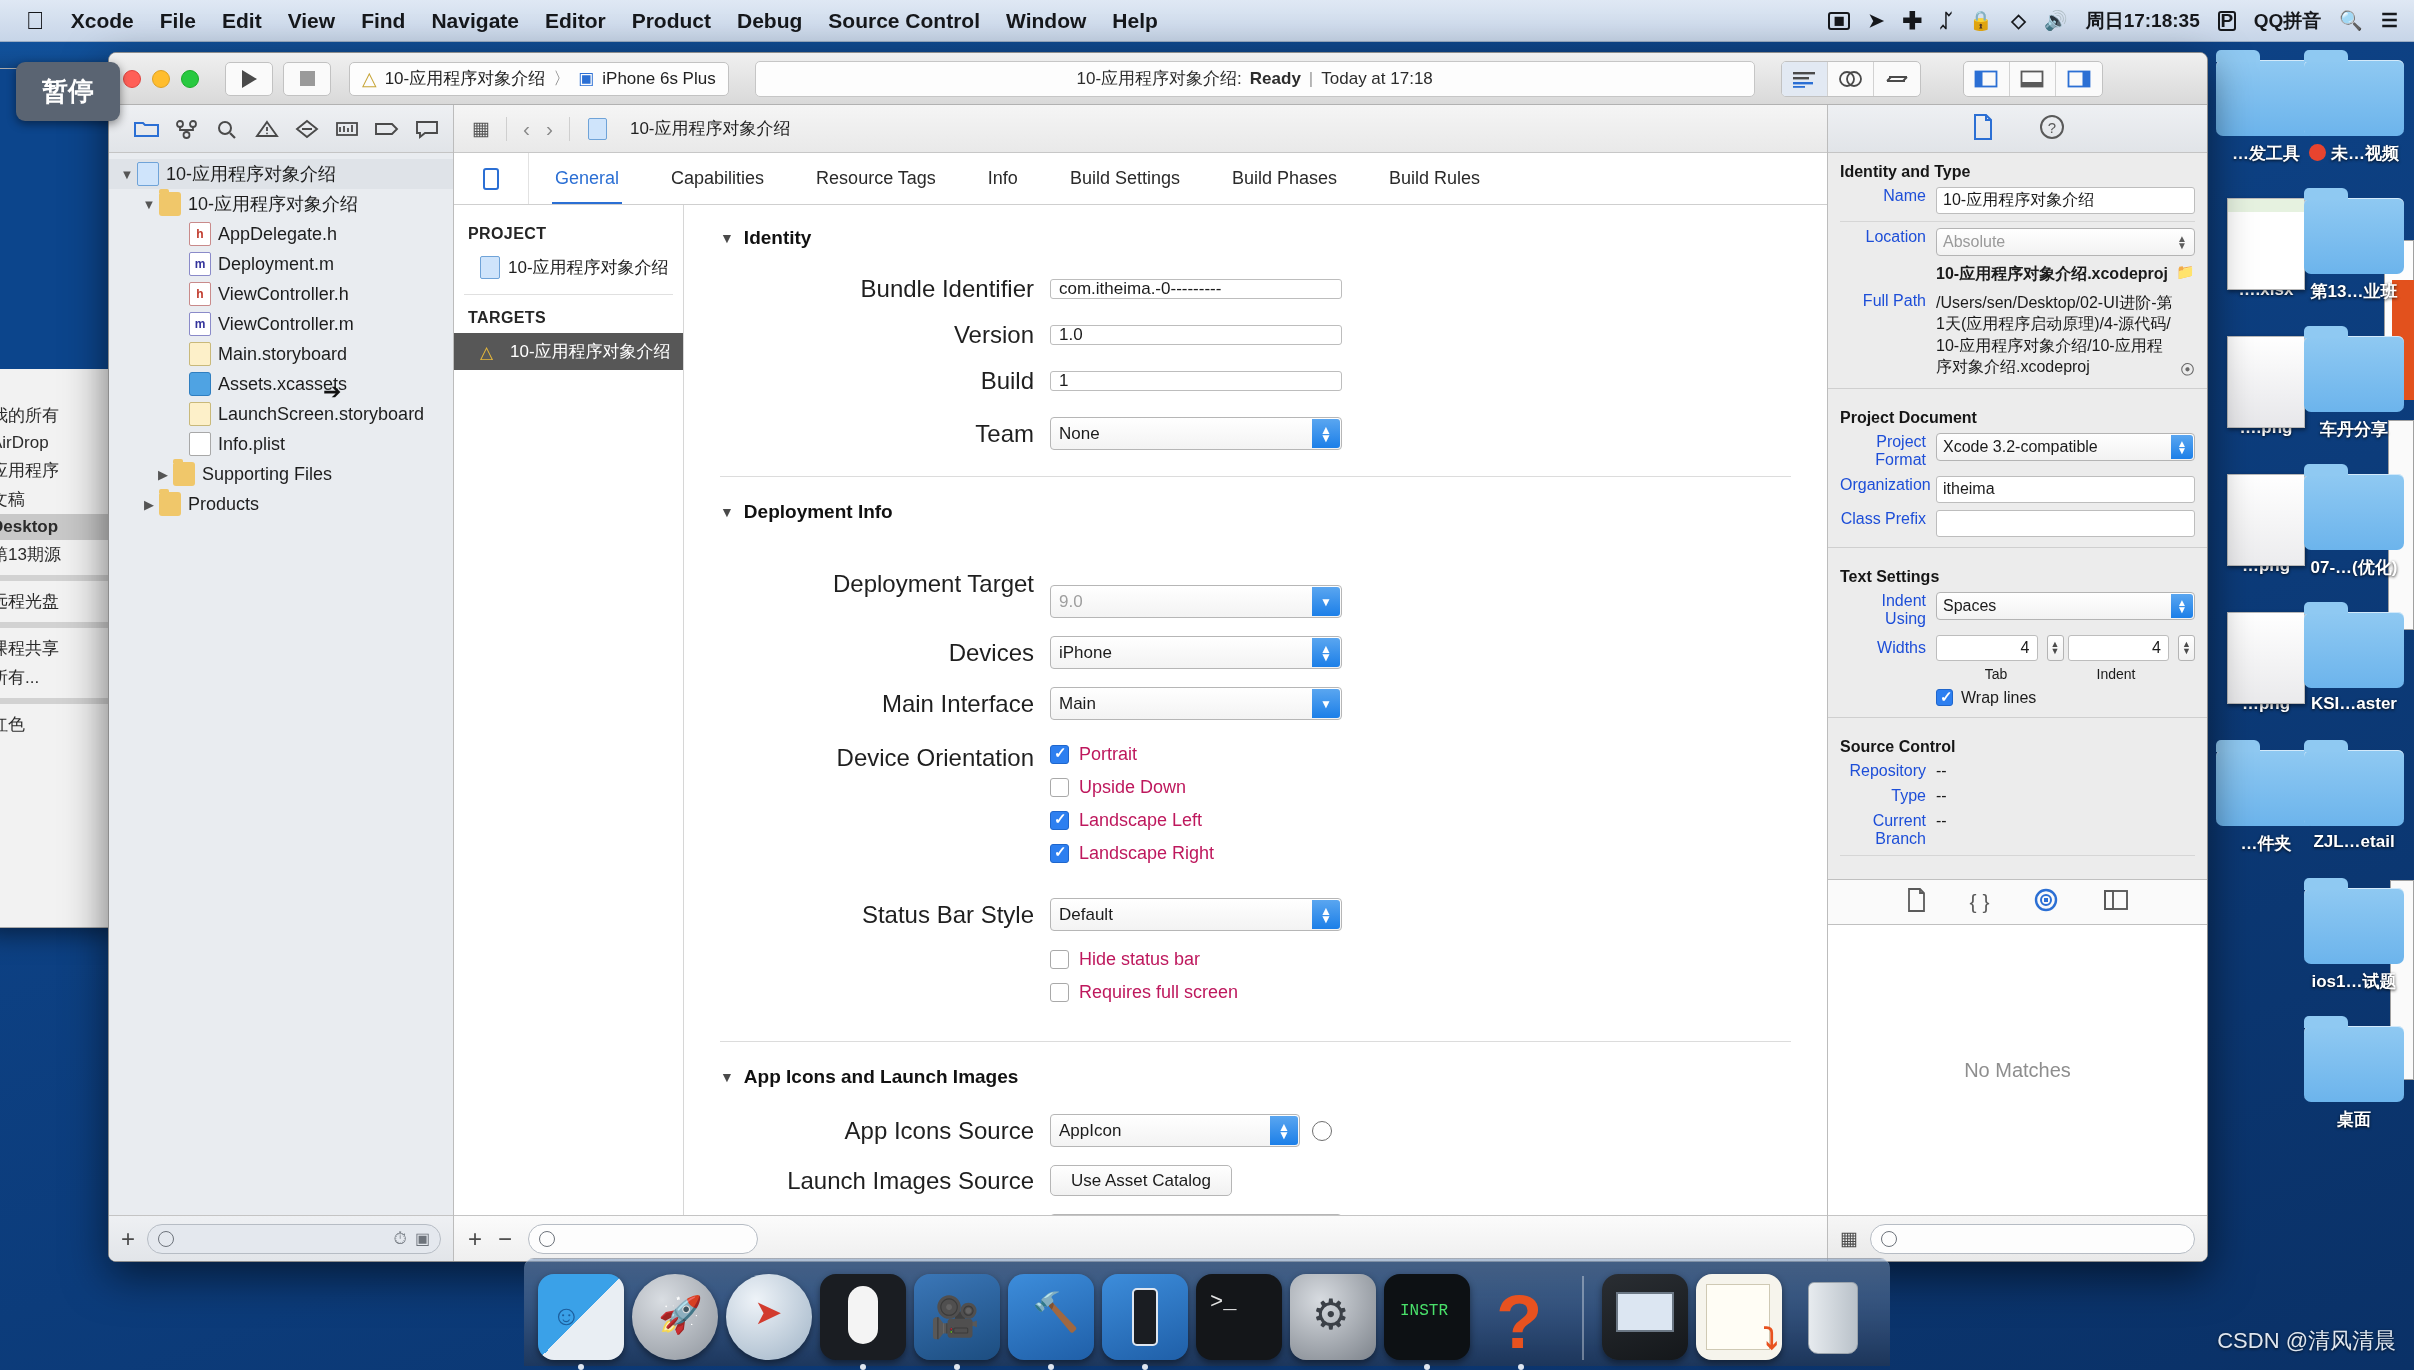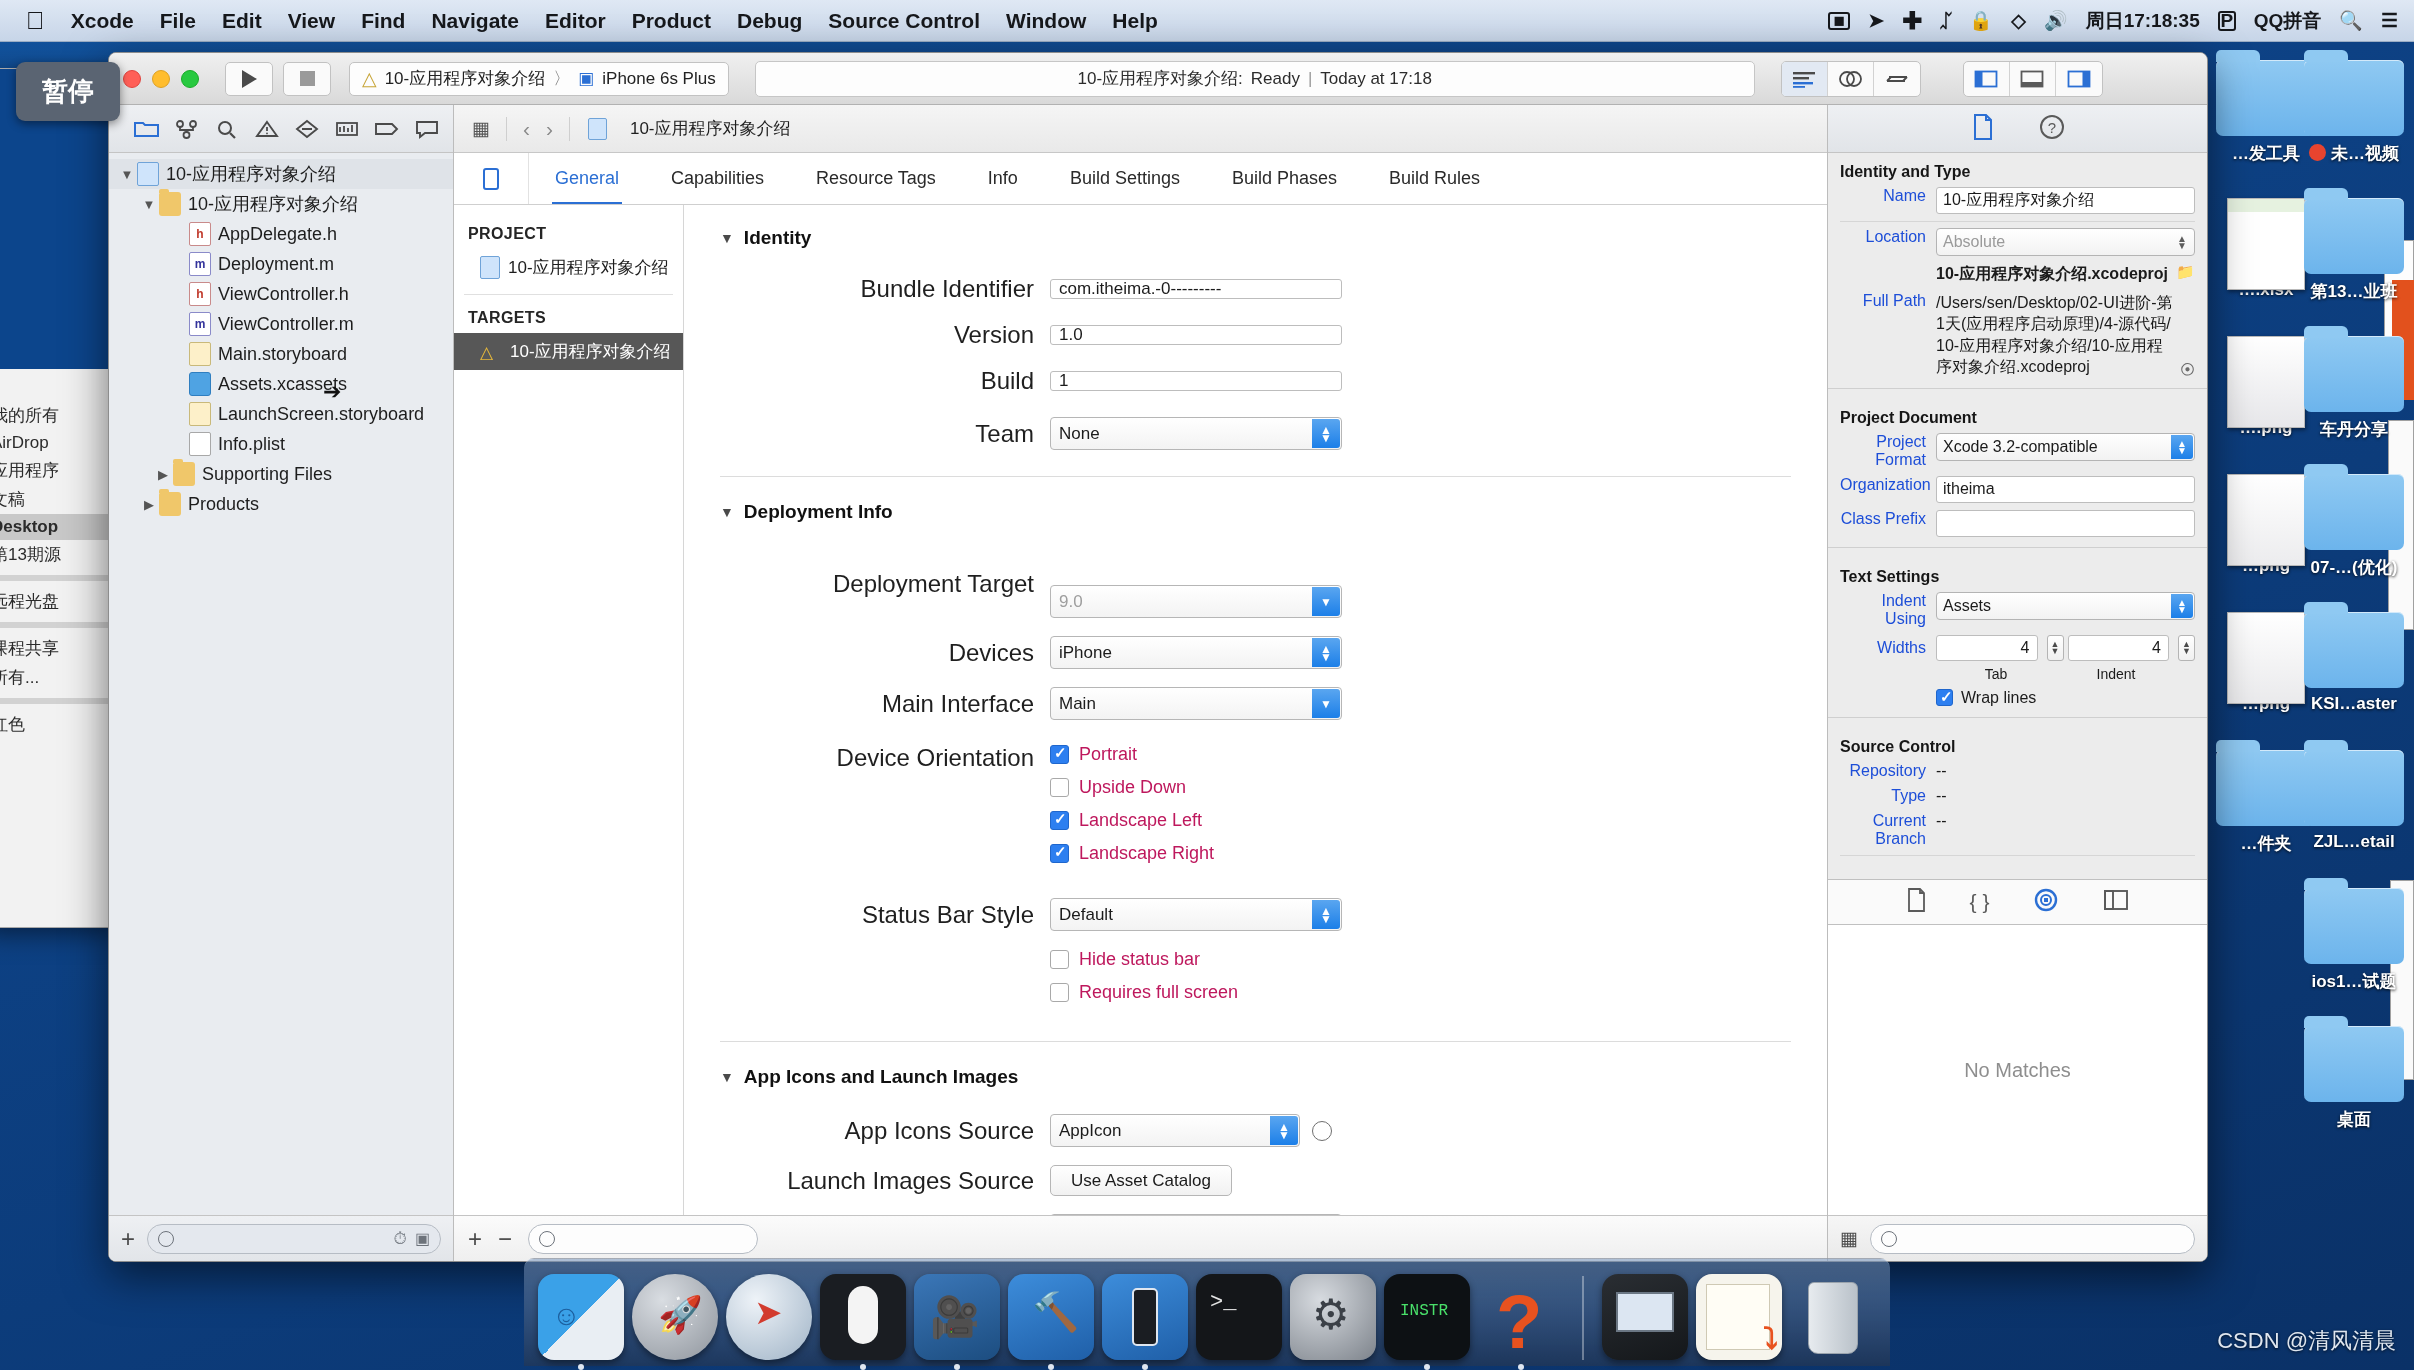--- a/index.html
+++ b/index.html
@@ -110,21 +110,21 @@
     display:flex;align-items:center;gap:8px;padding:0 12px;font-size:17px;color:#222;
     margin-left:8px;
   }
   .scheme .chev{color:#7a7a7a;}
   .statusbar{
     flex:1; height:36px; margin:0 16px; background:#fdfdfd;
     border:1px solid #c6c6c6; border-radius:5px;
     display:flex; align-items:center; justify-content:center;
     font-size:17px; color:#2c2c2c; gap:8px; max-width:1000px;
   }
-  .statusbar b{font-weight:normal;}
+  .statusbar b{font-weight:bold;}
   .statusbar .sep{color:#9a9a9a;}
   .seg{
     display:flex; background:#fafafa; border:1px solid #c2c2c2; border-radius:5px; overflow:hidden;
   }
   .seg > div{ width:46px;height:34px;display:flex;align-items:center;justify-content:center;border-right:1px solid #d2d2d2;}
   .seg > div:last-child{border-right:none;}
   .seg .on{background:#e2e9f3;}
 
   
   #xbody{ flex:1; display:flex; min-height:0; }
@@ -934,21 +934,21 @@
             </div>
         </div>
 
         <div class="ihr"></div>
 
         <div class="ihdr">Text Settings</div>
         <div class="irow">
           <div class="ilabel">Indent Using</div>
           <div class="ival">
             <div class="ipopup">
-              <span>Assets</span>
+              <span>Spaces</span>
               <span class="st">
                   <span>▲</span>
                   <span>▼</span>
                 </span>
             </div>
           </div>
         </div>
         <div class="irow" style="align-items:center">
           <div class="ilabel">Widths</div>
           <div class="ival" style="display:flex;align-items:center;gap:4px;">

